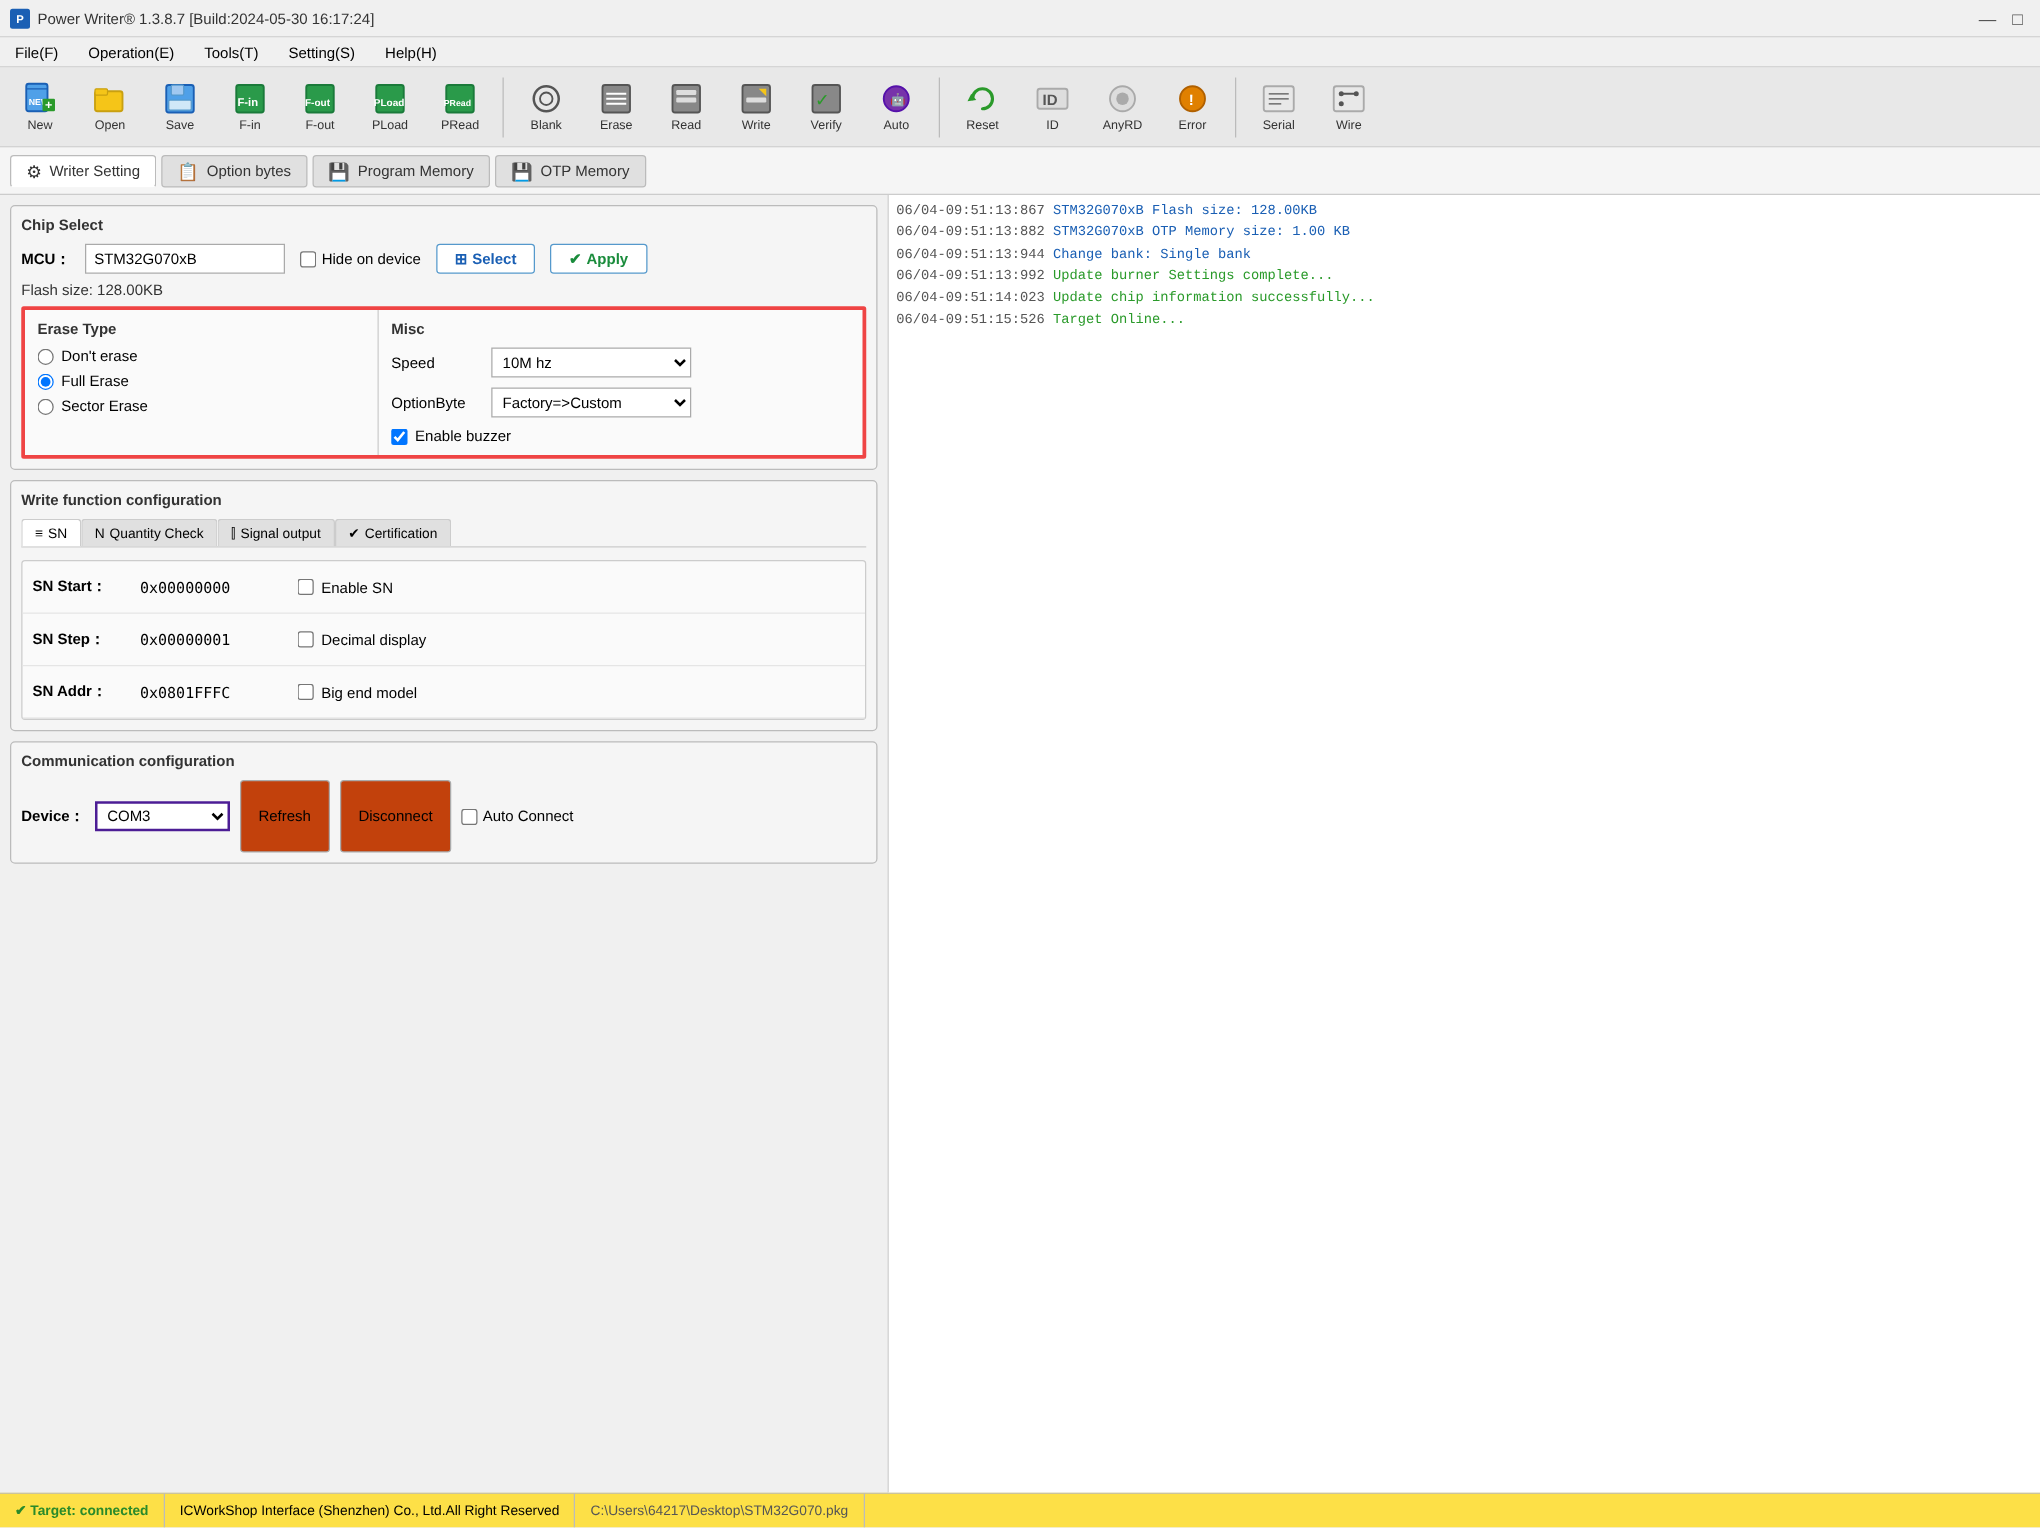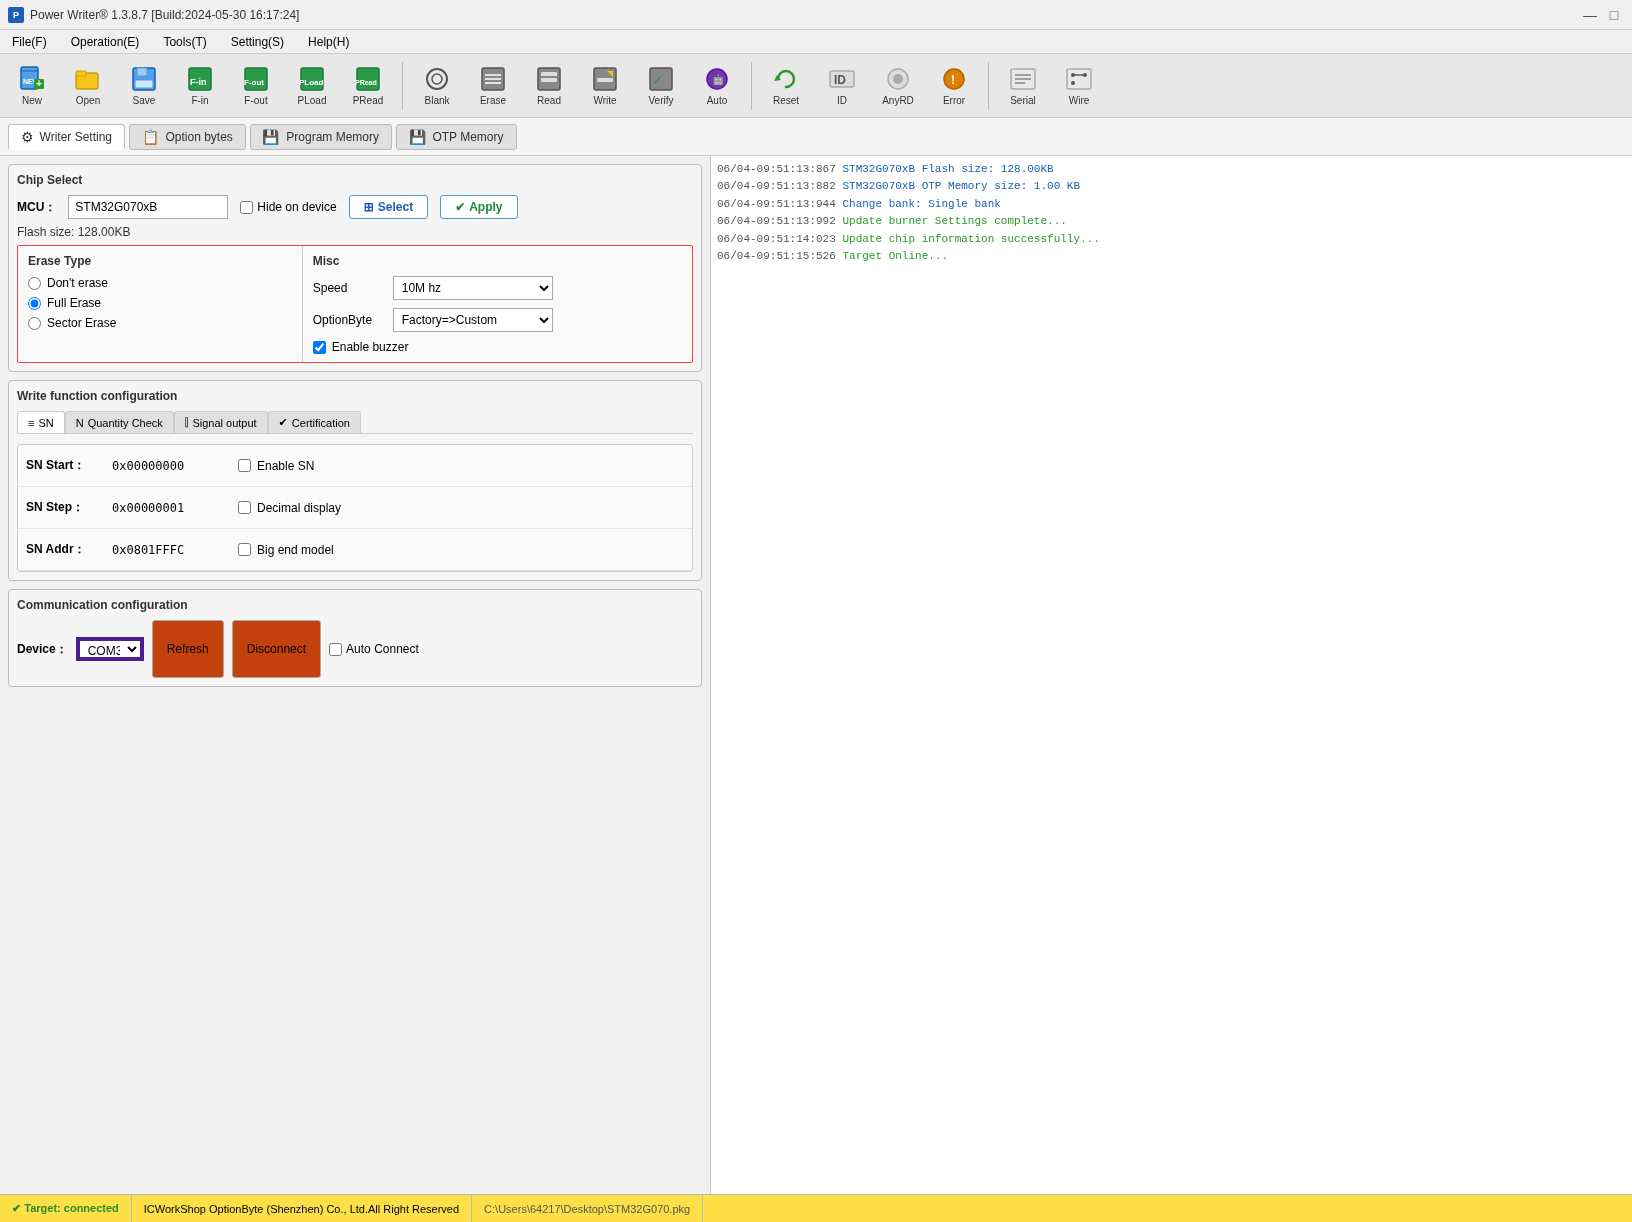--- a/index.html
+++ b/index.html
@@ -158,21 +158,21 @@
       border-radius: 3px;
       font-size: 12px;
       font-weight: bold;
     }
     .flash-size { font-size: 12px; color: #333; margin-bottom: 6px; }
 
     
     .three-col {
       display: flex;
       gap: 0;
-      border: 1px solid #ef4444;
+      border: 3px solid #ef4444;
       background: #fafafa;
       border-radius: 2px;
     }
     .col-section {
       flex: 1;
       padding: 8px 10px;
       border-right: 1px solid #ccc;
     }
     .col-section:last-child { border-right: none; flex: 1.4; }
     .col-title { font-size: 12px; font-weight: bold; color: #333; margin-bottom: 8px; }
@@ -213,25 +213,25 @@
     .wf-tab.active { background: #fff; }
     .sn-row { display: flex; align-items: center; padding: 12px 8px; border-bottom: 1px solid #e0e0e0; gap: 16px; }
     .sn-field-label { font-size: 12px; font-weight: bold; width: 70px; }
     .sn-value { font-size: 12px; font-family: monospace; width: 110px; }
     .sn-check { display: flex; align-items: center; gap: 6px; font-size: 12px; }
 
     
     .comm-row { display: flex; align-items: center; gap: 8px; flex-wrap: wrap; }
     .comm-label { font-size: 12px; font-weight: bold; }
     .comm-select {
-      border: 4px solid #4c1d95;
+      border: 2px solid #4c1d95;
       background: #fff;
       padding: 2px 4px;
       font-size: 12px;
-      width: 68px;
+      width: 108px;
       height: 24px;
     }
     .comm-btn {
       padding: 21px 14px;
       border: 1px solid #aaa;
       background: #c2410c;
       cursor: pointer;
       border-radius: 3px;
       font-size: 12px;
     }
@@ -669,18 +669,18 @@
     </div>
   </div>
 
 </div>
 
 <div class="status-bar">
   <div class="status-item">
     <span class="status-connected">✔ Target: connected</span>
   </div>
   <div class="status-item">
-    <span>ICWorkShop OptionByte (Shenzhen) Co., Ltd.All Right Reserved</span>
+    <span>ICWorkShop Interface (Shenzhen) Co., Ltd.All Right Reserved</span>
   </div>
   <div class="status-item">
     <span class="status-path">C:\Users\64217\Desktop\STM32G070.pkg</span>
   </div>
 </div>
 
 </body></html>

